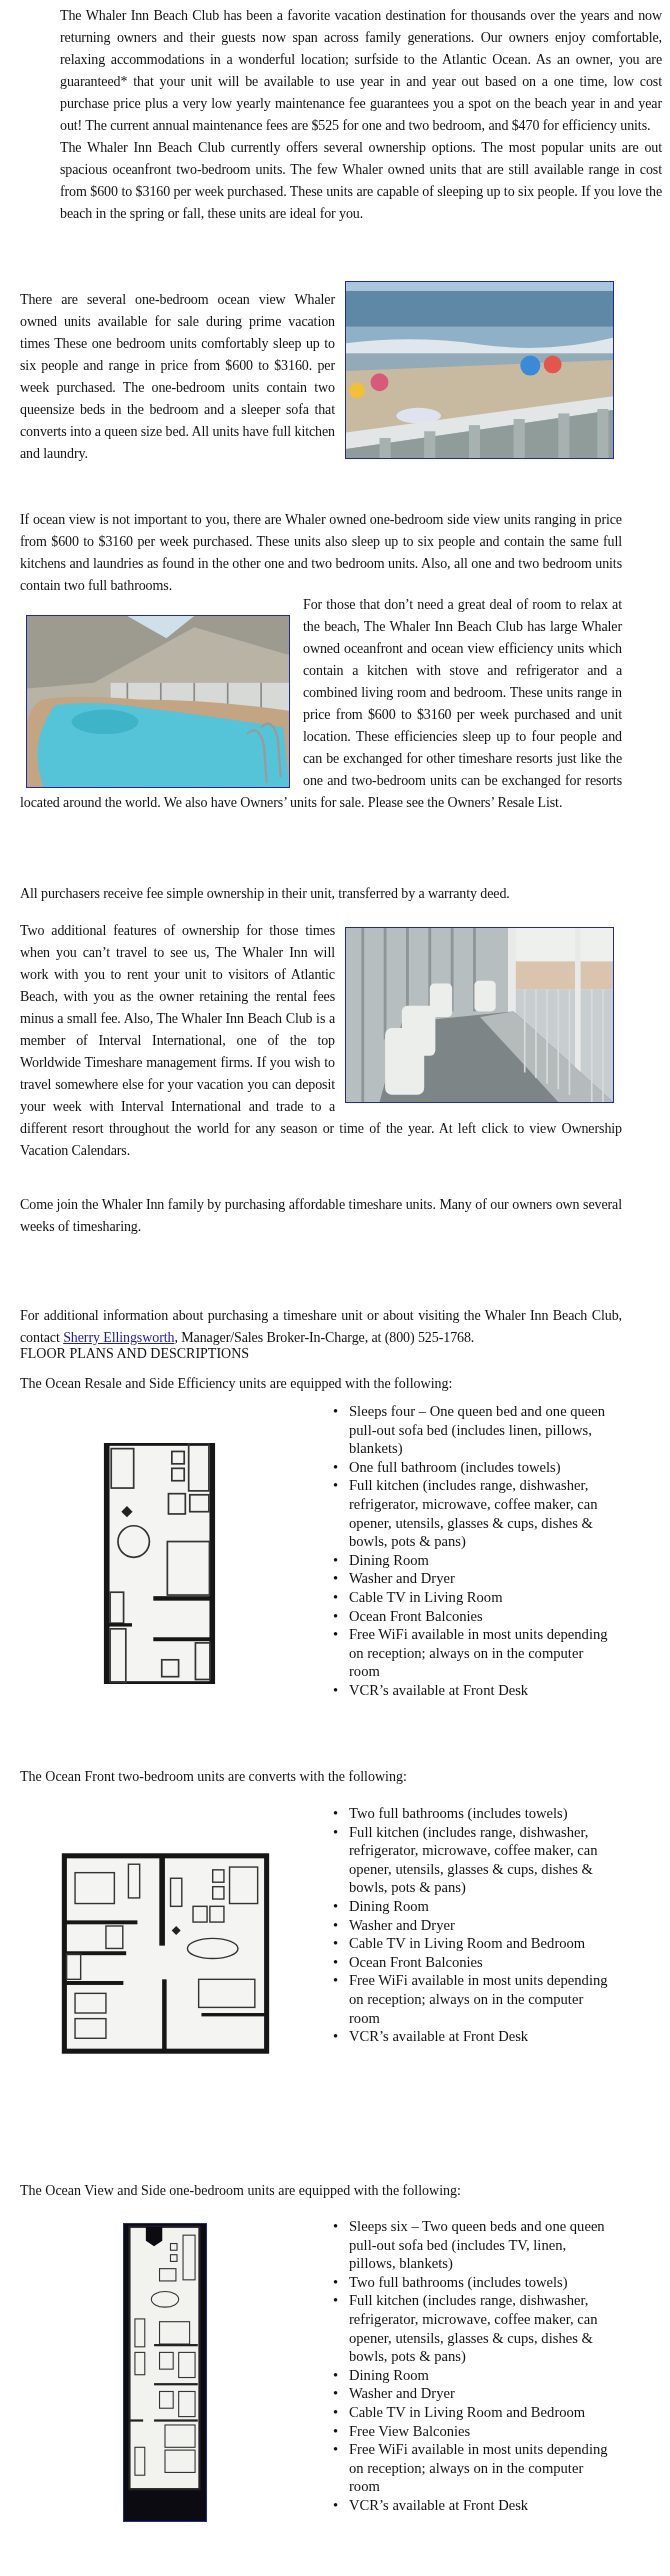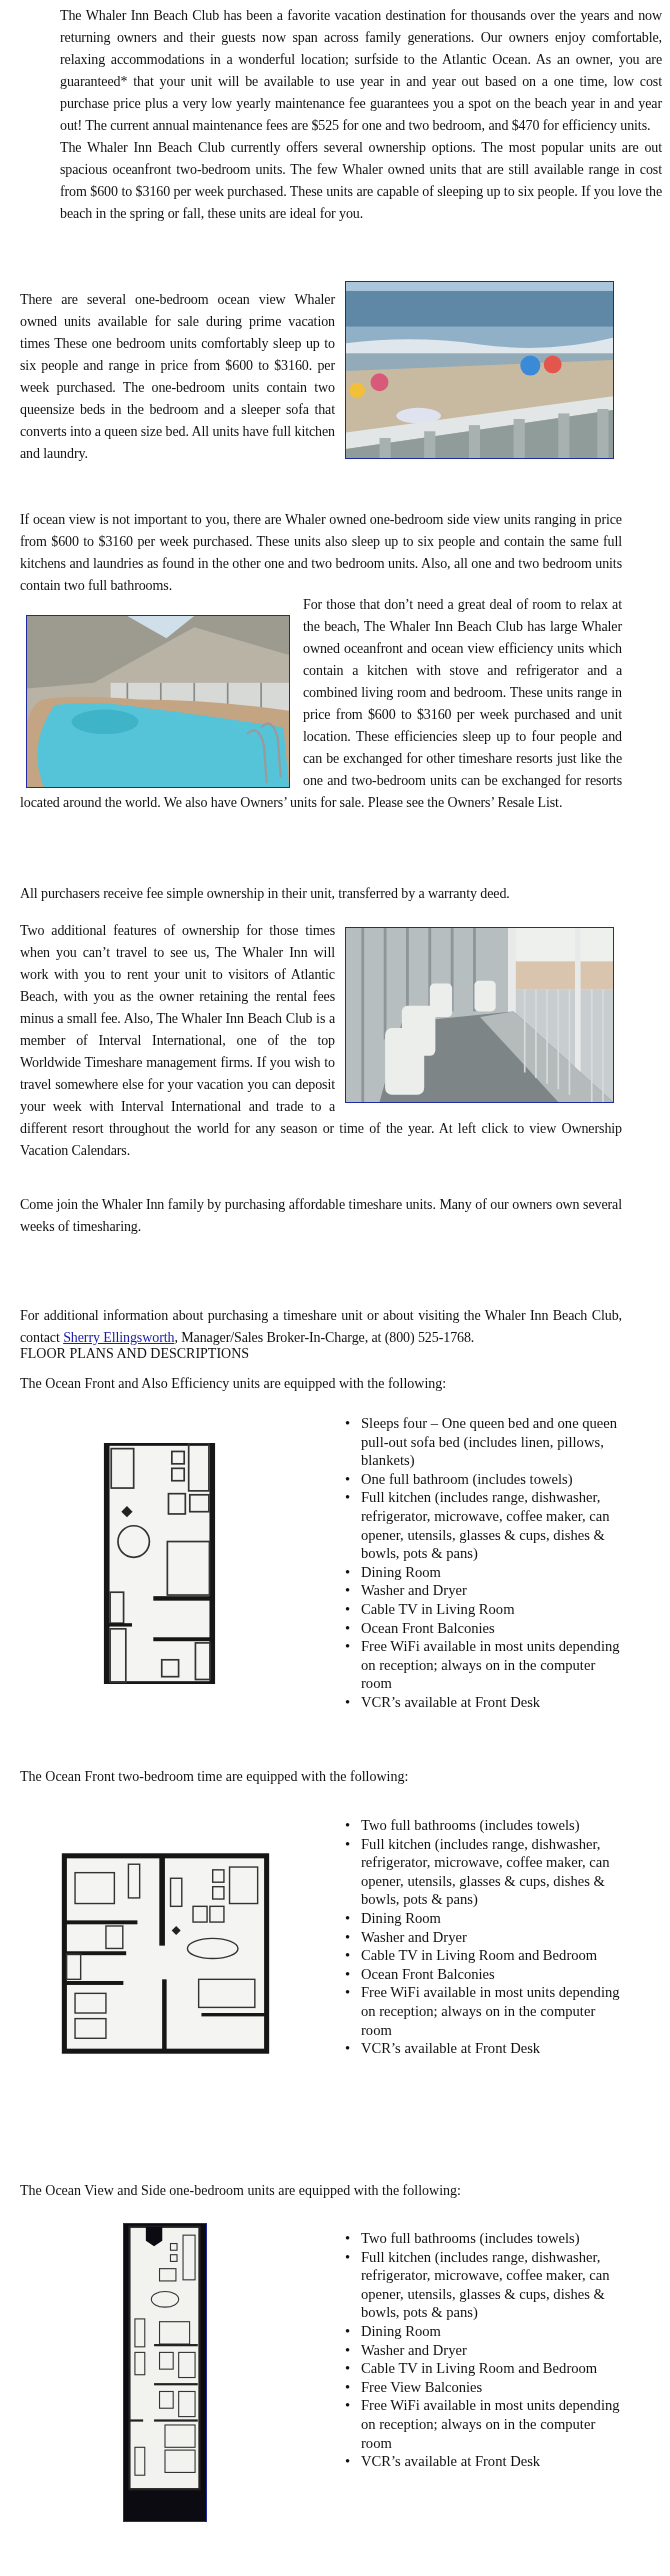--- a/index.html
+++ b/index.html
@@ -5,21 +5,21 @@
   html, body { margin: 0; padding: 0; background: #ffffff; }
   body { width: 670px; height: 2576px; overflow: hidden; position: relative;
          font-family: "Liberation Serif", "DejaVu Serif", serif; color: #111; }
   p.body { font-size: 14px; line-height: 22px; margin: 0; text-align: justify; letter-spacing: -0.1px; }
   .abs { position: absolute; }
   .photo { position: absolute; border: 1.1px solid #1f2aa0; box-sizing: border-box; overflow: hidden; }
   .photo svg { display: block; width: 100%; height: 100%; }
   a.link { color: #1a1aa6; text-decoration: underline; }
   .plan { position: absolute; overflow: hidden; }
   .plan svg { display: block; width: 100%; height: 100%; }
-  ul.feat { position: absolute; left: 332px; margin: 12px; padding: 0; list-style: none;
+  ul.feat { position: absolute; left: 332px; margin: 0; padding: 0; list-style: none;
             font-size: 14.6px; line-height: 18.6px; width: 281px; }
   ul.feat li { position: relative; padding-left: 17px; }
   ul.feat li::before { content: "\2022"; position: absolute; left: 1.1px; top: 0; }
   .heading { font-size: 14px; }
 </style>
 </head>
 <body>
 
 <div class="abs" style="left:20px; top:4.5px; width:602px;margin-left:40px;">
   <p class="body">The Whaler Inn Beach Club has been a favorite vacation destination for thousands over the years and now returning owners and their guests now span across family generations. Our owners enjoy comfortable, relaxing accommodations in a wonderful location; surfside to the Atlantic Ocean. As an owner, you are guaranteed* that your unit will be available to use year in and year out based on a one time, low cost purchase price plus a very low yearly maintenance fee guarantees you a spot on the beach year in and year out! The current annual maintenance fees are $525 for one and two bedroom, and $470 for efficiency units.</p>
@@ -134,21 +134,21 @@
 <div class="abs" style="left:20px; top:1194px; width:602px;">
   <p class="body">Come join the Whaler Inn family by purchasing affordable timeshare units. Many of our owners own several weeks of timesharing.</p>
 </div>
 
 <div class="abs" style="left:20px; top:1262px; width:602px;margin-top:43px;">
   <p class="body"><span>For additional information about purchasing a timeshare unit or about visiting the Whaler Inn Beach Club, contact </span><a class="link" href="#">Sherry Ellingsworth</a><span>, Manager/Sales Broker-In-Charge, at (800) 525-1768.</span></p>
 </div>
 
 <div class="abs heading" style="left:20px; top:1346px;">FLOOR PLANS AND DESCRIPTIONS</div>
 
-<div class="abs heading" style="left:20px; top:1376px;">The Ocean Front and Also Efficiency units are equipped with the following:</div>
+<div class="abs heading" style="left:20px; top:1376px;">The Ocean Resale and Side Efficiency units are equipped with the following:</div>
 <div class="plan" style="left:100px; top:1443px; width:119px; height:241px;">
   <svg viewBox="0 0 212 428" preserveAspectRatio="none">
     <rect width="212" height="428" fill="#ffffff"></rect>
     <rect x="12" y="0" width="188" height="428" fill="#f4f5f2" stroke="#161616" stroke-width="10"></rect>
     <g fill="none" stroke="#333" stroke-width="3">
       <rect x="20" y="10" width="40" height="70"></rect>
         <rect x="128" y="15" width="22" height="22"></rect>
       <rect x="128" y="45" width="22" height="22"></rect>
         <rect x="158" y="0" width="36" height="85"></rect>
       <rect x="122" y="90" width="30" height="36"></rect>
@@ -171,21 +171,21 @@
   <li>One full bathroom (includes towels)</li>
   <li>Full kitchen (includes range, dishwasher, refrigerator, microwave, coffee maker, can opener, utensils, glasses &amp; cups, dishes &amp; bowls, pots &amp; pans)</li>
   <li>Dining Room</li>
   <li>Washer and Dryer</li>
   <li>Cable TV in Living Room</li>
   <li>Ocean Front Balconies</li>
   <li>Free WiFi available in most units depending on reception; always on in the computer room</li>
   <li>VCR’s available at Front Desk</li>
 </ul>
 
-<div class="abs heading" style="left:20px; top:1769px;">The Ocean Front two-bedroom time are equipped with the following:</div>
+<div class="abs heading" style="left:20px; top:1769px;">The Ocean Front two-bedroom units are converts with the following:</div>
 <div class="plan" style="left:61px; top:1853px; width:209px; height:201px;">
   <svg viewBox="0 0 372 358" preserveAspectRatio="none">
     <rect width="372" height="358" fill="#ffffff"></rect>
     <rect x="6" y="5" width="360" height="348" fill="#f4f5f2" stroke="#161616" stroke-width="9"></rect>
     <rect x="175" y="5" width="10" height="160" fill="#161616"></rect>
     <rect x="6" y="120" width="130" height="7" fill="#161616"></rect>
     <rect x="6" y="175" width="110" height="7" fill="#161616"></rect>
     <rect x="6" y="228" width="105" height="7" fill="#161616"></rect>
     <rect x="180" y="225" width="8" height="128" fill="#161616"></rect>
     <rect x="250" y="285" width="116" height="6" fill="#161616"></rect>
@@ -242,20 +242,21 @@
         <rect x="20" y="230" width="18" height="40"></rect>
       <rect x="20" y="400" width="18" height="50"></rect>
     </g>
     <rect x="55" y="215" width="80" height="4" fill="#222"></rect>
     <rect x="55" y="285" width="80" height="4" fill="#222"></rect>
     <rect x="55" y="350" width="80" height="4" fill="#222"></rect>
     <rect x="10" y="350" width="25" height="4" fill="#222"></rect>
   </svg>
 </div>
 <ul class="feat" style="top:2217px;">
+  <li>Sleeps six – Two queen beds and one queen pull-out sofa bed (includes TV, linen, pillows, blankets)</li>
   <li>Two full bathrooms (includes towels)</li>
   <li>Full kitchen (includes range, dishwasher, refrigerator, microwave, coffee maker, can opener, utensils, glasses &amp; cups, dishes &amp; bowls, pots &amp; pans)</li>
   <li>Dining Room</li>
   <li>Washer and Dryer</li>
   <li>Cable TV in Living Room and Bedroom</li>
   <li>Free View Balconies</li>
   <li>Free WiFi available in most units depending on reception; always on in the computer room</li>
   <li>VCR’s available at Front Desk</li>
 </ul>
 

